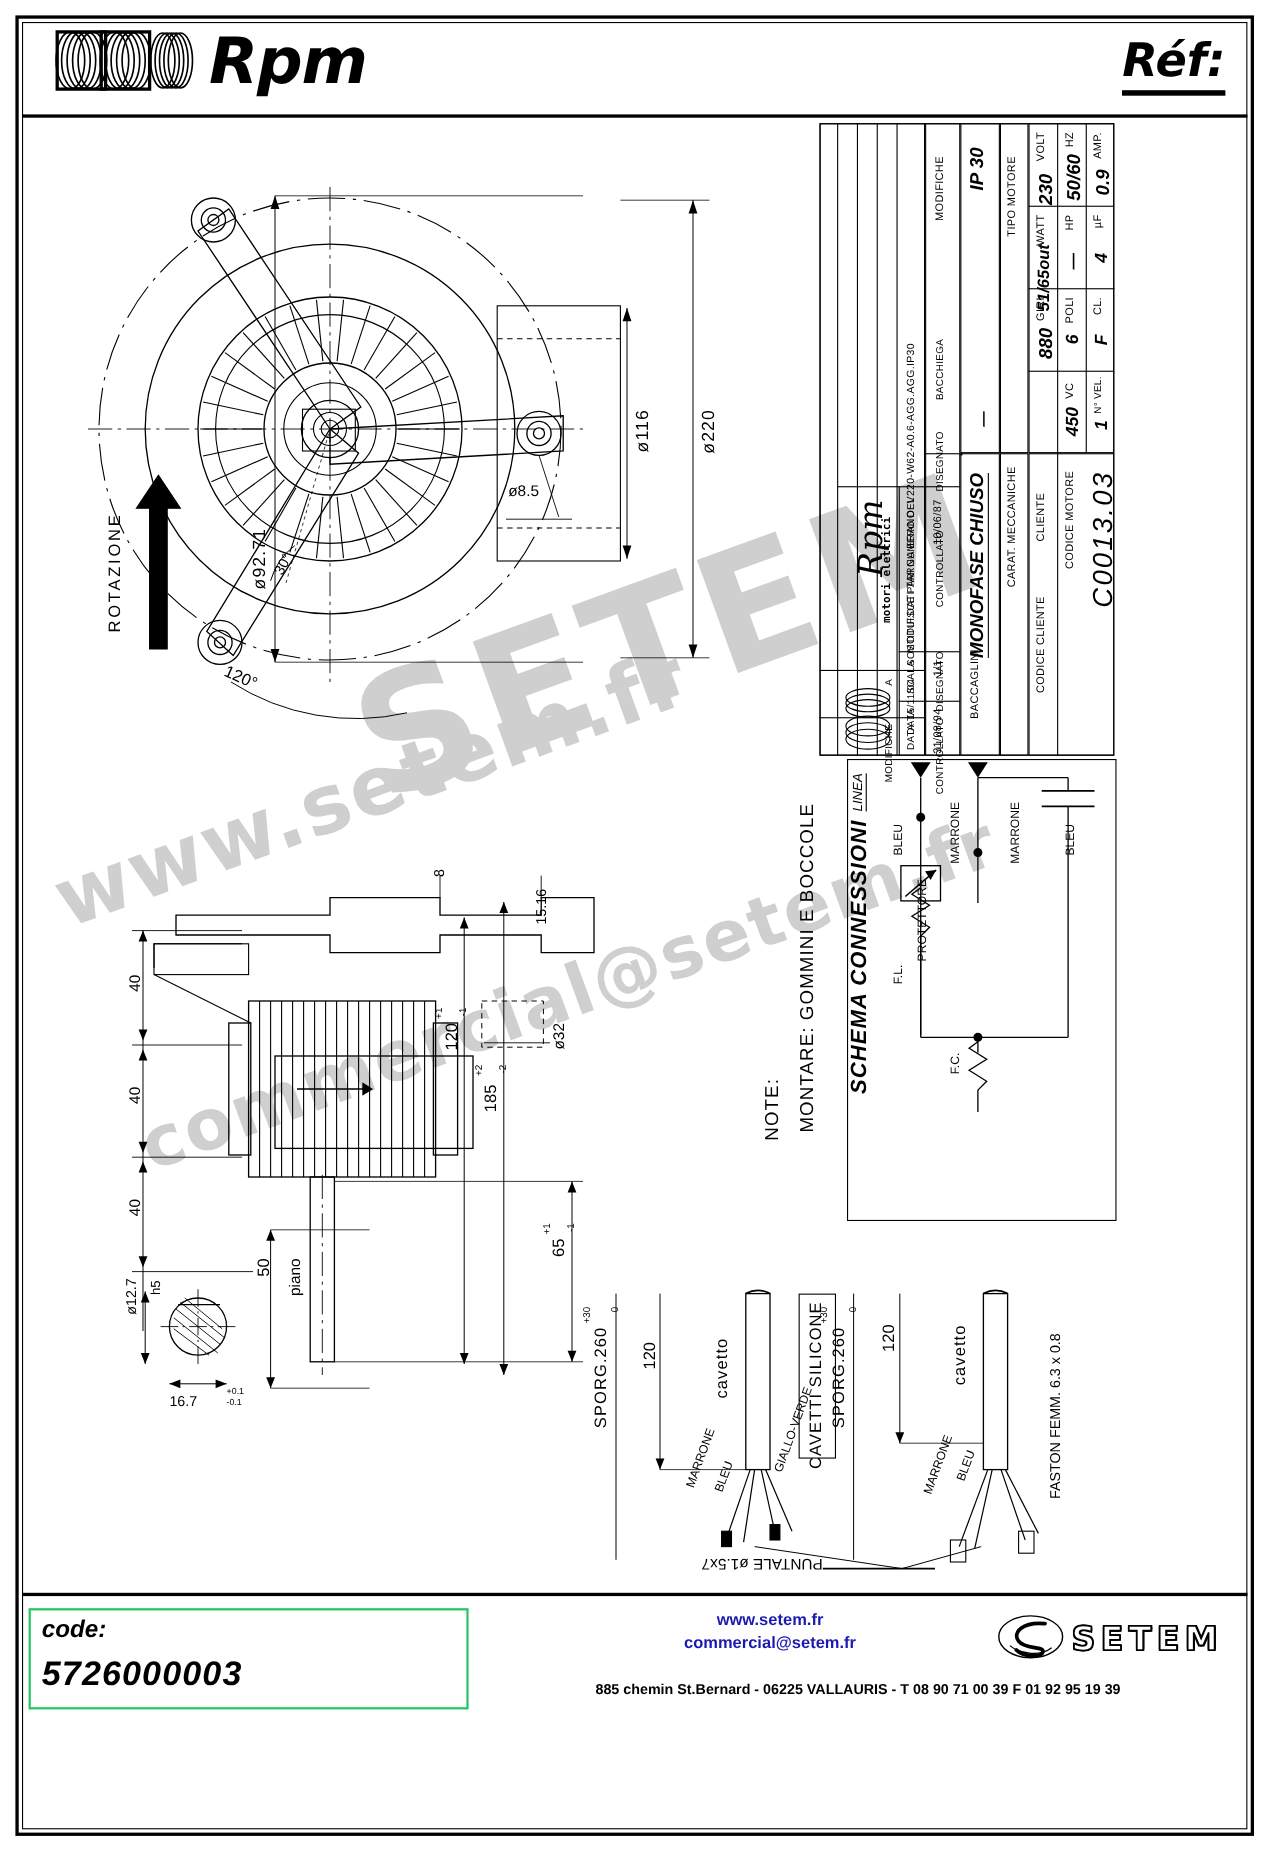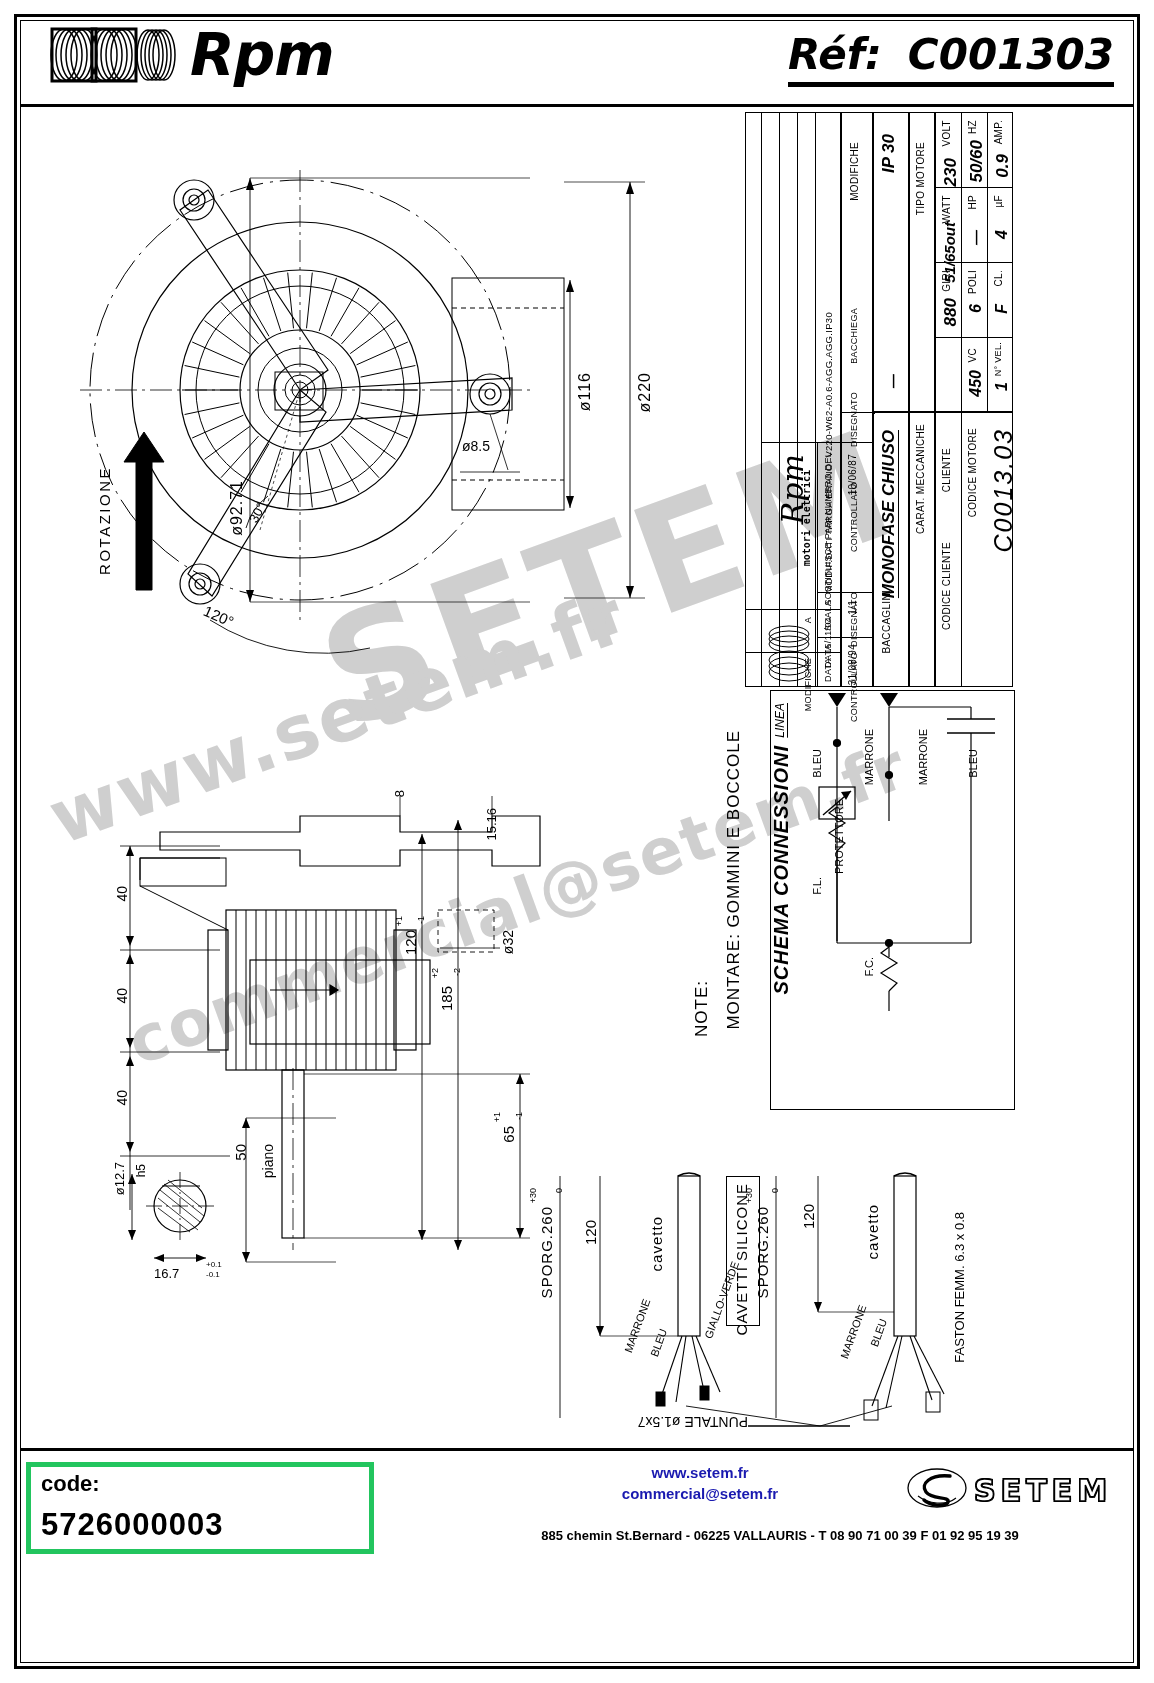--- a/index.html
+++ b/index.html
@@ -52,23 +52,24 @@
     font-style:italic; font-weight:bold;
     font-size:42px; color:#000;
     border-bottom:5px solid #000;
     padding-bottom:3px;
     display:flex; gap:26px;
   }
 
   
   .code-box {
     position:absolute; left:26px; top:1462px;
-    width:348px; height:92px;
-    border:5px solid #22c55e;
+    width:400px; height:92px;
+    border:2px solid #22c55e;
     padding:4px 10px;
+    font-style:italic;
   }
   .code-label { font-size:22px; font-weight:bold; line-height:26px; }
   .code-value {
     font-size:31px; font-weight:bold; line-height:56px;
     letter-spacing:1px;
   }
   .ftr-mid {
     position:absolute; left:430px; top:1462px; width:540px;
     text-align:center;
     font-size:15px; font-weight:bold; color:#1a1ab0; line-height:21px;
@@ -204,21 +205,20 @@
           <rect x="4" y="3" width="44" height="52" stroke-width="3"></rect>
           <rect x="44" y="3" width="44" height="52" stroke-width="3"></rect>
         </g>
       </svg>
     </span>
     <span class="logo-text">Rpm</span>
   </div>
 
   <div class="ref-wrap">
     <span>Réf:</span>
-    <span>C001303</span>
   </div>
 
   <div class="wm wm2">SETEM</div>
   <div class="wm wm1">www.setem.fr</div>
   <div class="wm wm3">commercial@setem.fr</div>
 
   <div style="position:absolute;left:60px;top:150px;width:680px;height:520px;">
 
     <svg width="680" height="520" viewBox="0 0 680 520">
       <defs>

